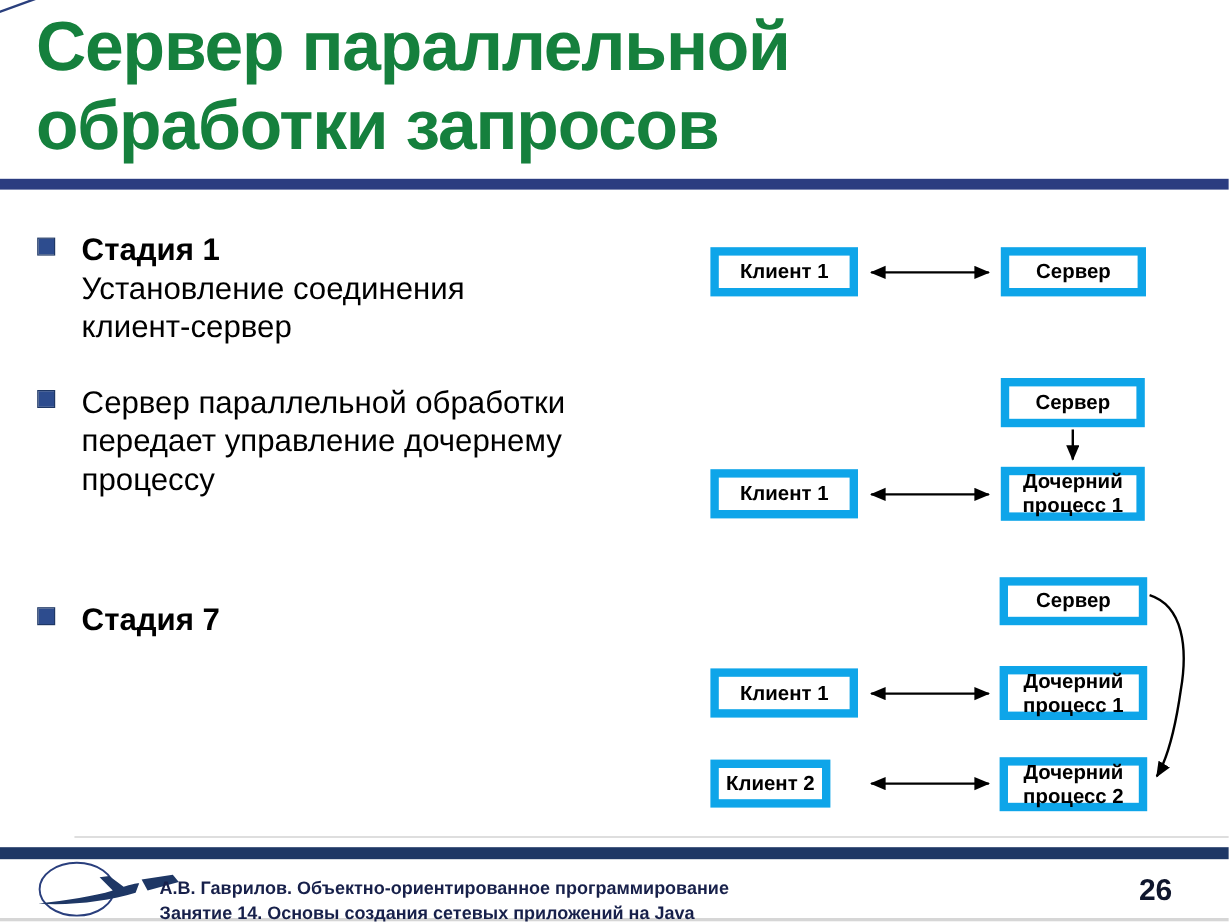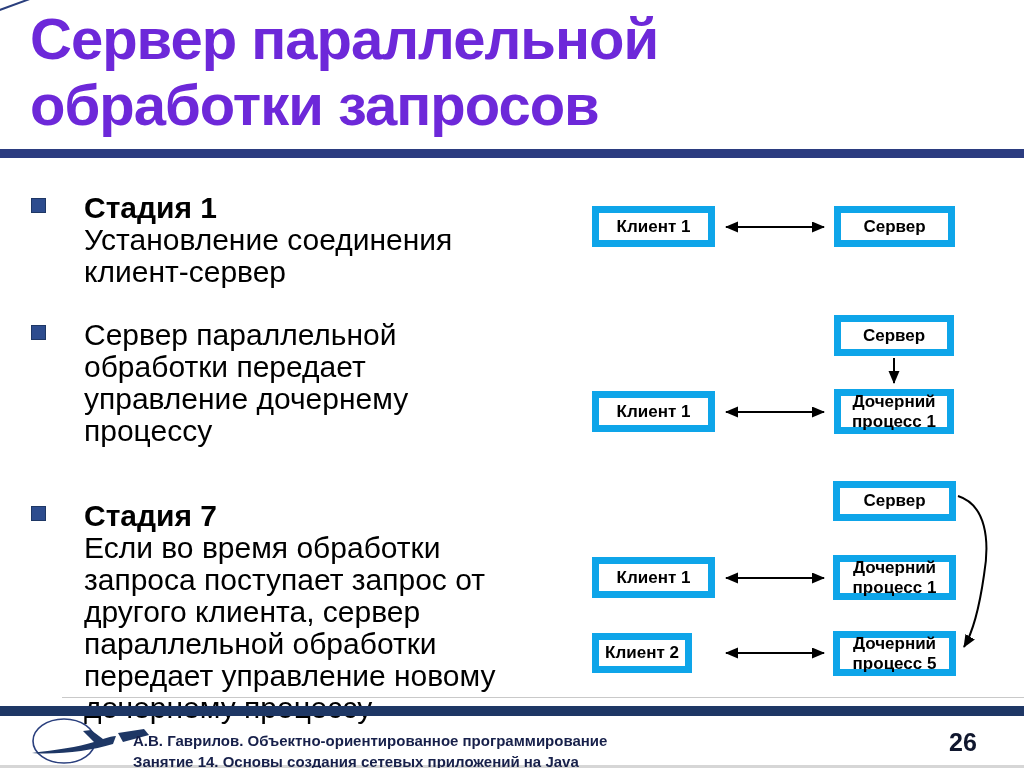--- a/index.html
+++ b/index.html
@@ -7,27 +7,27 @@
     width:1024px;height:768px;position:relative;overflow:hidden;
     background:#ffffff;font-family:"Liberation Sans","DejaVu Sans",sans-serif;
     color:#000;
   }
   
   .corner-line{position:absolute;left:-6px;top:11px;width:72px;height:2px;
     background:#2a3f7d;transform:rotate(-20deg);transform-origin:left center;}
   
   .title{
     position:absolute;left:30px;top:6px;width:820px;
-    font-size:58px;font-weight:bold;line-height:66px;letter-spacing:-1px;color:#6d28d9;
+    font-size:58px;font-weight:bold;line-height:66px;letter-spacing:-1px;color:#15803d;
   }
   .title-rule{position:absolute;left:0;top:149px;width:1024px;height:9px;background:#2b3c80;}
   
   .stage{position:absolute;left:32px;width:440px;}
   .stage .bullet{position:absolute;left:0;top:7px;width:13px;height:13px;background:#2d4c8e;outline:1px solid #1e3765;}
-  .stage .stext{margin-left:52px;width:415px;font-size:30px;line-height:32px;}
+  .stage .stext{margin-left:36px;width:415px;font-size:26px;line-height:32px;}
   .stage .shead{font-weight:bold;}
   #stage1{top:192px;} #stage2{top:319px;} #stage3{top:500px;}
   
   .dbox{
     position:absolute;box-sizing:border-box;background:#fff;border:7px solid #0ea5e9;
     display:flex;align-items:center;justify-content:center;text-align:center;
     font-size:17px;font-weight:bold;line-height:20px;color:#000;padding:1px 4px;
   }
   #s1-client{left:592px;top:206px;width:123px;height:41px;}
   #s1-server{left:834px;top:206px;width:121px;height:41px;}
@@ -72,34 +72,33 @@
 <div class="stage" id="stage2">
   <span class="bullet"></span>
   <div class="stext">
     <div class="sbody">Сервер параллельной обработки передает управление дочернему процессу</div>
   </div>
 </div>
 <div class="stage" id="stage3">
   <span class="bullet"></span>
   <div class="stext">
     <div class="shead">Стадия 7</div>
-    <div class="sbody">Если во время обработки запроса поступает запрос от другого клиента, сервер параллельной обработки передает управление новому дочернему процессу</div>
   </div>
 </div>
 
 <div class="dbox" id="s1-client">Клиент 1</div>
 <div class="dbox" id="s1-server">Сервер</div>
 <div class="dbox" id="s2-server">Сервер</div>
 <div class="dbox" id="s2-client">Клиент 1</div>
 <div class="dbox" id="s2-child">Дочерний процесс 1</div>
 <div class="dbox" id="s3-server">Сервер</div>
 <div class="dbox" id="s3-client1">Клиент 1</div>
 <div class="dbox" id="s3-child1">Дочерний процесс 1</div>
 <div class="dbox" id="s3-client2">Клиент 2</div>
-<div class="dbox" id="s3-child2">Дочерний процесс 5</div>
+<div class="dbox" id="s3-child2">Дочерний процесс 2</div>
 
 <svg class="arrow-layer" viewBox="0 0 1024 768">
   <defs>
     <marker id="ah" markerUnits="userSpaceOnUse" markerWidth="14" markerHeight="12" refX="12" refY="5.5" orient="auto-start-reverse">
       <path d="M0,0 L13,5.5 L0,11 Z" fill="#000"></path>
     </marker>
   </defs>
   <line x1="726" y1="227" x2="824" y2="227" stroke="#000" stroke-width="2" marker-start="url(#ah)" marker-end="url(#ah)"></line>
   <line x1="894" y1="358" x2="894" y2="383" stroke="#000" stroke-width="2" marker-end="url(#ah)"></line>
   <line x1="726" y1="412" x2="824" y2="412" stroke="#000" stroke-width="2" marker-start="url(#ah)" marker-end="url(#ah)"></line>

